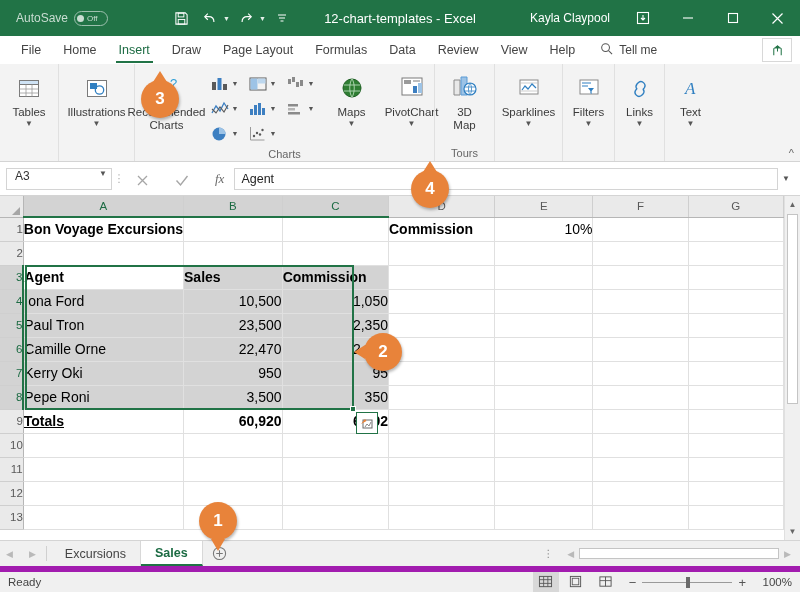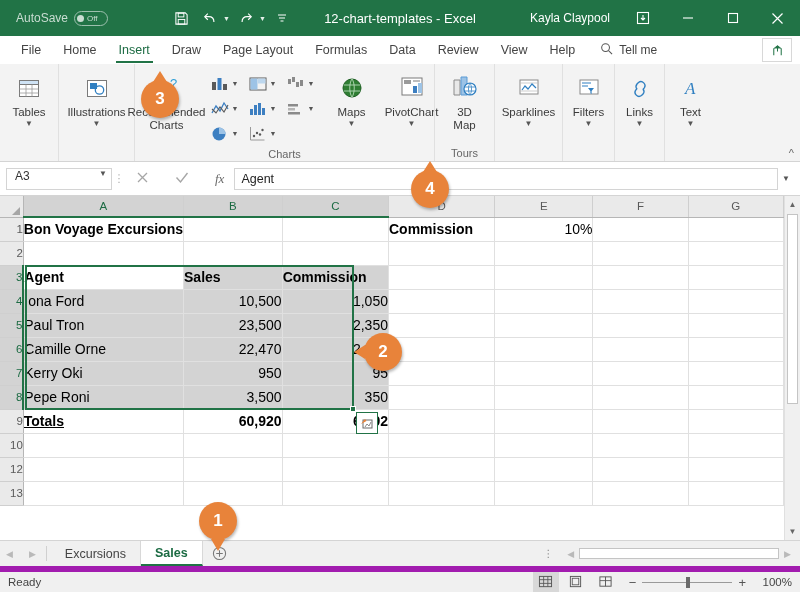--- a/index.html
+++ b/index.html
@@ -108,21 +108,21 @@
     height: 34px; background: #fff; display: flex; align-items: center;
     padding: 0 6px; gap: 0; border-bottom: 1px solid #d4d4d4;
   }
   .namebox {
     width: 106px; height: 22px; border: 1px solid #d4d4d4; background: #fff;
     display: flex; align-items: flex-start; padding: 0 4px 0 8px; font-size: 12px;
     color: #333;
   }
   .namebox .nb-caret { margin-left: auto; font-size: 8px; color: #555; }
   .fb-sep { width: 14px; text-align: center; color: #b0b0b0; font-size: 11px; }
-  .fb-icons { display: flex; align-items: flex-start; gap: 26px; padding: 0 10px; }
+  .fb-icons { display: flex; align-items: flex-end; gap: 26px; padding: 0 10px; }
   .fb-ico { color: #a6a6a6; display: flex; align-items: center; }
   .fb-ico.fx { color: #6b6b6b; font-style: italic; font-size: 13px;
                font-family: "Liberation Serif", serif; }
   .fb-input {
     flex: 1; height: 22px; border: 1px solid #d4d4d4; background: #fff;
     display: flex; align-items: center; padding: 0 6px; font-size: 12.5px;
     color: #222; position: relative;
   }
   .fb-expand { width: 16px; text-align: center; font-size: 8px; color: #555; }
 
@@ -725,20 +725,30 @@
         <td class="rowhead">10</td>
         <td class="cell"></td>
         <td class="cell"></td>
         <td class="cell"></td>
         <td class="cell"></td>
         <td class="cell"></td>
         <td class="cell"></td>
         <td class="cell"></td>
       </tr>
       <tr>
+        <td class="rowhead">11</td>
+        <td class="cell"></td>
+        <td class="cell"></td>
+        <td class="cell"></td>
+        <td class="cell"></td>
+        <td class="cell"></td>
+        <td class="cell"></td>
+        <td class="cell"></td>
+      </tr>
+      <tr>
         <td class="rowhead">12</td>
         <td class="cell"></td>
         <td class="cell"></td>
         <td class="cell"></td>
         <td class="cell"></td>
         <td class="cell"></td>
         <td class="cell"></td>
         <td class="cell"></td>
       </tr>
       <tr>

